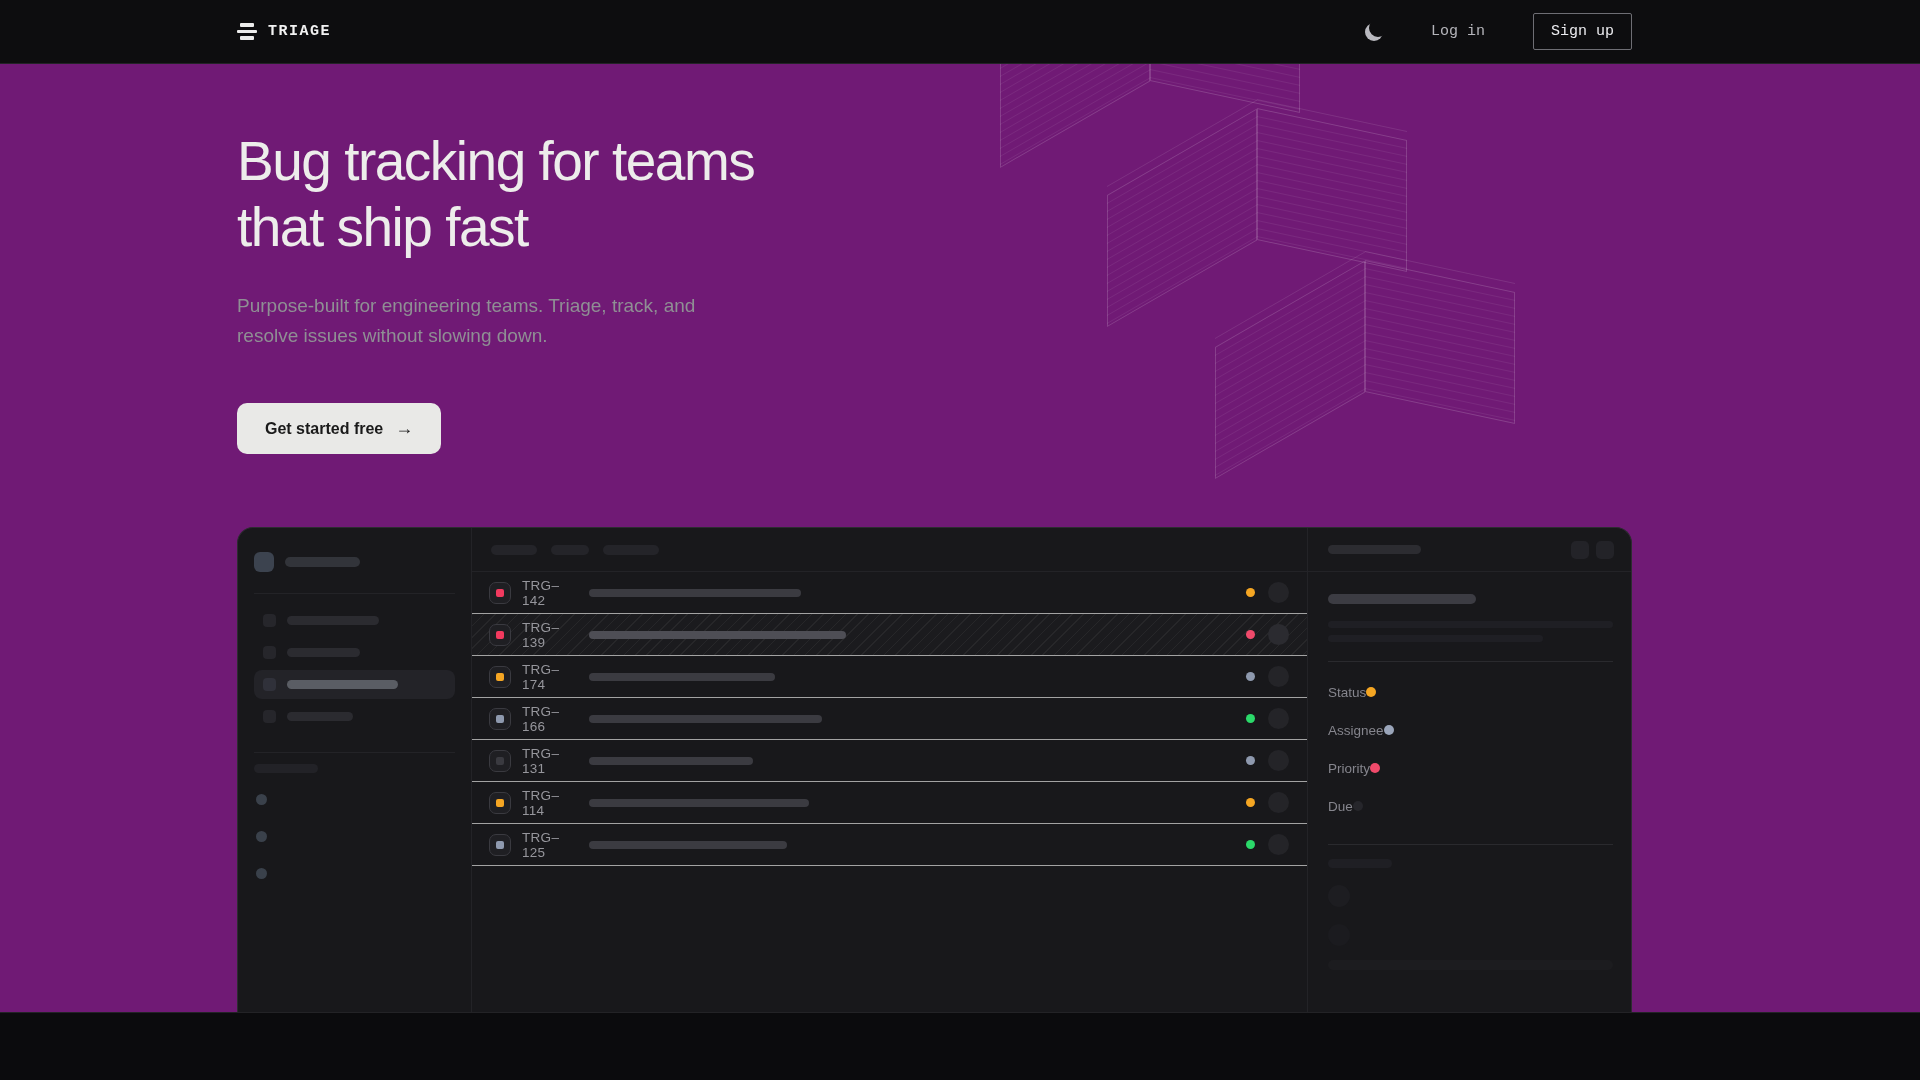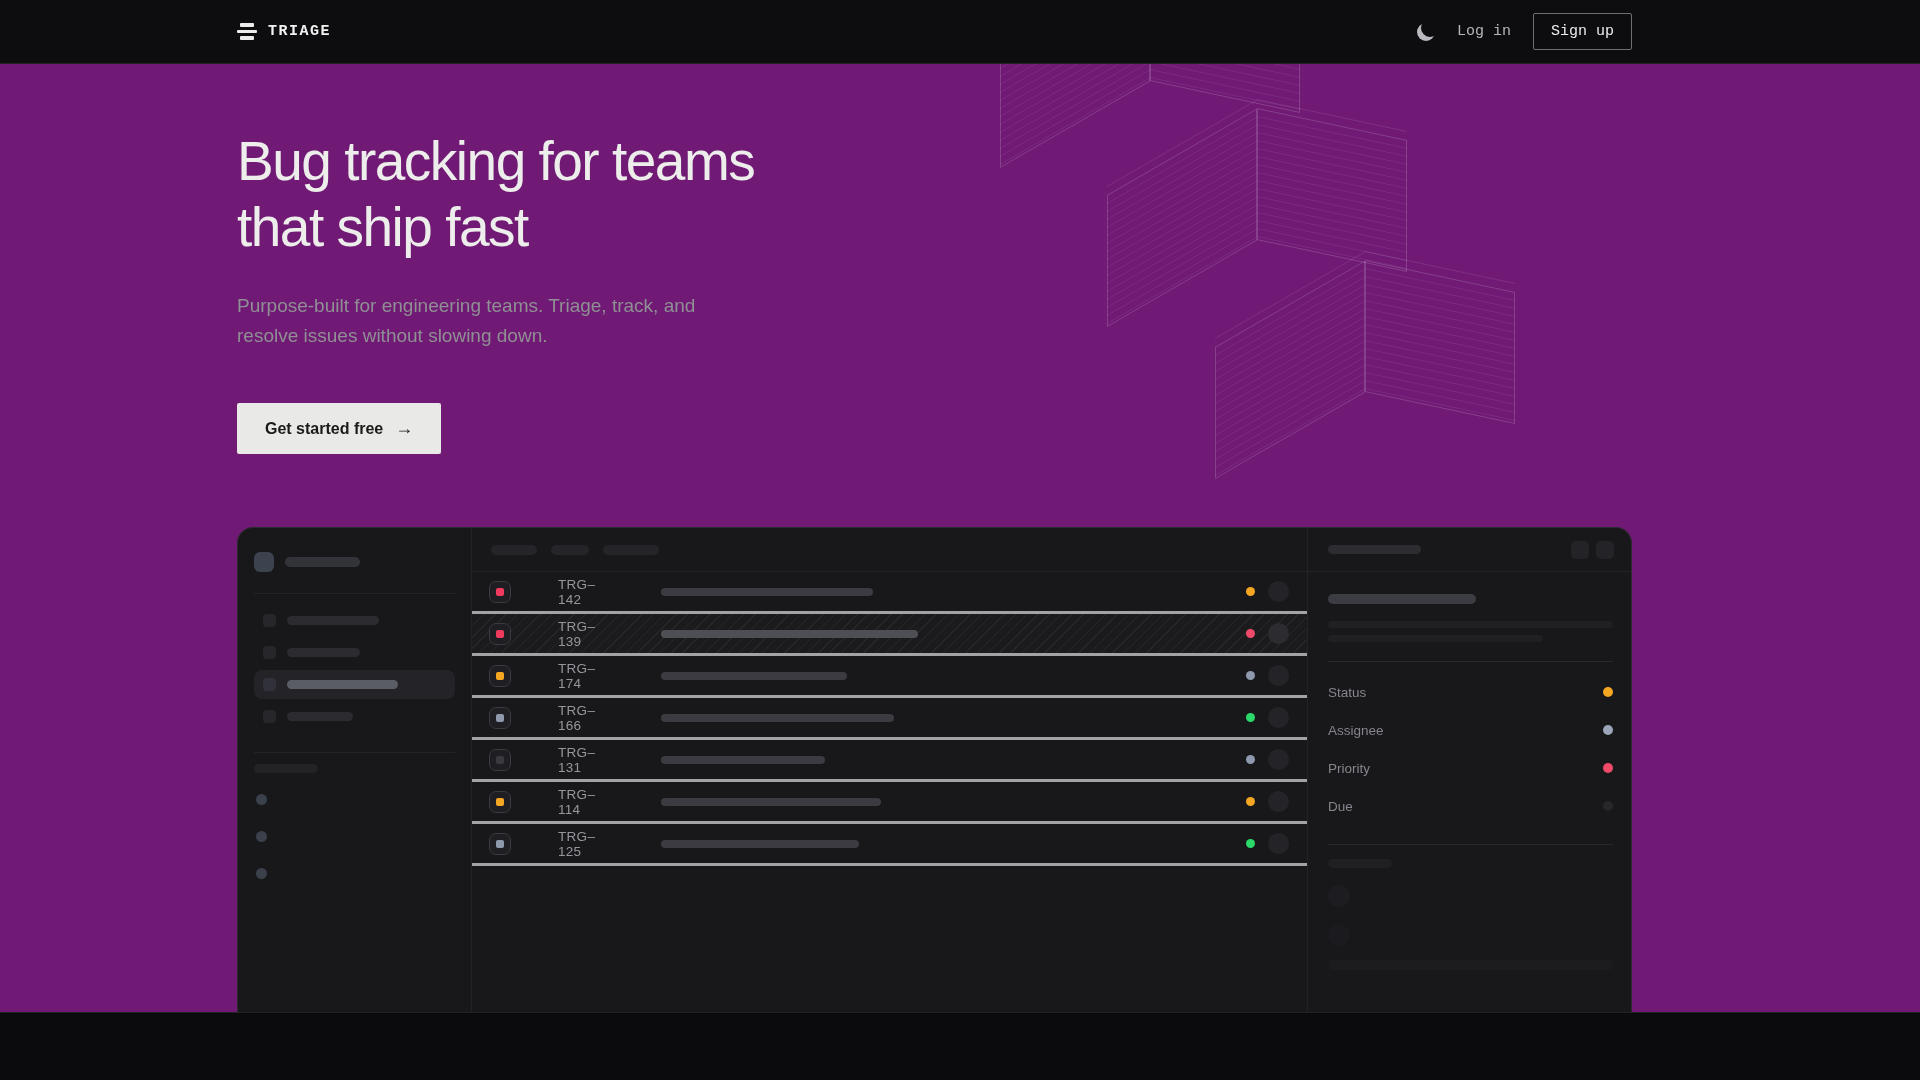--- a/index.html
+++ b/index.html
@@ -11,36 +11,36 @@
   
   .topnav { height:64px; background:#0d0d0f; border-bottom:1px solid #232327; position:relative; z-index:5; }
   .nav-inner { height:100%; display:flex; align-items:center; justify-content:space-between;font-family:Liberation Mono, monospace; }
   .brand { display:flex; align-items:center; gap:11px; cursor:pointer; }
   .logo-bars { width:20px; height:17px; position:relative; }
   .logo-bars i { position:absolute; height:3.5px; border-radius:1px; background:#ececec; display:block; }
   .logo-bars i:nth-child(1){ top:0;    left:3px; width:14px; }
   .logo-bars i:nth-child(2){ top:6.5px;left:0;   width:20px; }
   .logo-bars i:nth-child(3){ top:13px; left:3px; width:14px; }
   .brand-name { color:#f2f2f2; font-size:15px; font-weight:bold; letter-spacing:1.5px; }
-  .nav-right { display:flex; align-items:center; gap:22px; }
+  .nav-right { display:flex; align-items:center; gap:48px; }
   .moon { width:18px; height:18px; border-radius:50%;
           box-shadow: inset 4px -4px 0 0 #b9b9bf; cursor:pointer; }
   .login-link { color:#b5b5bb; font-size:15px; cursor:pointer; }
   .signup-btn { background:transparent; color:#ececf0; font-size:15px;
                 border:1px solid #6e6e74; border-radius:2px; padding:9px 17px;
                 font-family:inherit; cursor:pointer; }
 
   
   .hero { position:relative; height:949px; background:#701a75; border-bottom:1px solid #232326; overflow:hidden; }
   .hero-content { position:relative; z-index:2; }
   .hero-title { margin-top:64px; color:#ededeb; font-size:55px; line-height:66px;
                 font-weight:500; letter-spacing:-1.5px; }
   .hero-sub { margin-top:31px; width:480px; color:#8f8f94; font-size:19px; line-height:30px; }
   .cta-btn { margin-top:52px; height:51px; padding:2px 28px; display:inline-flex; align-items:center; gap:12px;
-             background:#e9e9e7; color:#1a1a1a; border:none; border-radius:2px;
+             background:#e9e9e7; color:#1a1a1a; border:none; border-radius:10px;
              font-size:16px; font-weight:bold; font-family:inherit; cursor:pointer; }
   .cta-arrow { font-size:18px; font-weight:normal; }
 
   
   .deco { position:absolute; inset:0; z-index:1; pointer-events:none; }
   .slab { position:absolute; width:300px; height:132px; }
   .face { position:absolute; top:0; width:150px; height:132px;
           background: repeating-linear-gradient(180deg, transparent 0 7px, rgba(255,255,255,0.065) 7px 8px);
           border:1px solid rgba(255,255,255,0.16); }
   .face::before { content:""; position:absolute; left:-1px; right:-1px; top:-10px;
@@ -73,21 +73,21 @@
   .sb-dots { margin-top:21px; }
   .sb-dot { width:11px; height:11px; border-radius:50%; background:#3a414b; margin:0 0 26px 2px; }
 
   
   .mk-main { width:835px; flex:none; display:flex; flex-direction:column; }
   .mk-main-header { height:44px; flex:none; border-bottom:1px solid #232327;
                     display:flex; align-items:center; gap:14px; padding-left:19px; }
   .hd-pill { height:10px; border-radius:5px; background:#242429; }
   .hd-pill.w1{ width:46px; } .hd-pill.w2{ width:38px; } .hd-pill.w3{ width:56px; }
   .mk-row { height:42px; display:flex; align-items:center; padding:0 18px 0 17px;
-            border-bottom:3px solid #a3a3a3;gap:36px; }
+            border-bottom:1px solid #a3a3a3; }
   .mk-row.highlighted { background-color:#1b1b1e;
       background-image: repeating-linear-gradient(135deg, rgba(255,255,255,0.05) 0 1px, transparent 1px 8px); }
   .issue-icon { width:22px; height:22px; border-radius:7px; background:#1f1f23;
                 border:1px solid #3a3a40; flex:none;
                 display:flex; align-items:center; justify-content:center; }
   .icon-square { width:8px; height:8px; border-radius:2px; }
   .row-id { margin-left:11px; width:58px; color:#96969c; font-size:13.5px; letter-spacing:0.3px; flex:none; }
   .row-bar { margin-left:9px; height:8px; border-radius:4px; background:#3b3b41; }
   .mk-row.highlighted .row-bar { background:#4e4e55; }
   .row-right { margin-left:auto; display:flex; align-items:center; gap:13px; }
@@ -101,21 +101,21 @@
                display:flex; align-items:center; justify-content:space-between; padding:0 19px 0 20px; }
   .dt-title-pill { width:93px; height:9px; border-radius:4.5px; background:#2c2c31; }
   .dt-actions { display:flex; gap:7px; }
   .dt-action-sq { width:18px; height:18px; border-radius:5px; background:#232328; }
   .dt-body { padding:22px 20px 0; }
   .dt-issue-title { width:148px; height:10px; border-radius:5px; background:#3c3c43; }
   .dt-desc1 { margin-top:17px; width:100%; height:7px; border-radius:3.5px; background:#1f1f24; }
   .dt-desc2 { margin-top:7px; width:215px; height:7px; border-radius:3.5px; background:#1f1f24; }
   .dt-div { margin-top:19px; height:1px; background:#2a2a2e; }
   .dt-fields { margin-top:11px; }
-  .dt-field { height:38px; display:flex; align-items:center; justify-content:space-between; }
+  .dt-field { height:38px; display:flex; align-items:center; justify-content:flex-start; }
   .dt-field-label { color:#85858d; font-size:13.5px; }
   .dt-field-dot { width:10px; height:10px; border-radius:50%; }
   .dt-label-pill { margin-top:14px; width:64px; height:9px; border-radius:4.5px; background:#1f1f24; }
   .dt-circle { width:22px; height:22px; border-radius:50%; background:#1d1d21; margin-top:17px; }
   .dt-circle.c2 { background:#1b1b1f; }
   .dt-faint-bar { margin-top:14px; height:10px; border-radius:5px; background:rgba(255,255,255,0.02); }
 
   
   .site-footer { height:66px; background:#0b0b0d; }
 </style>

